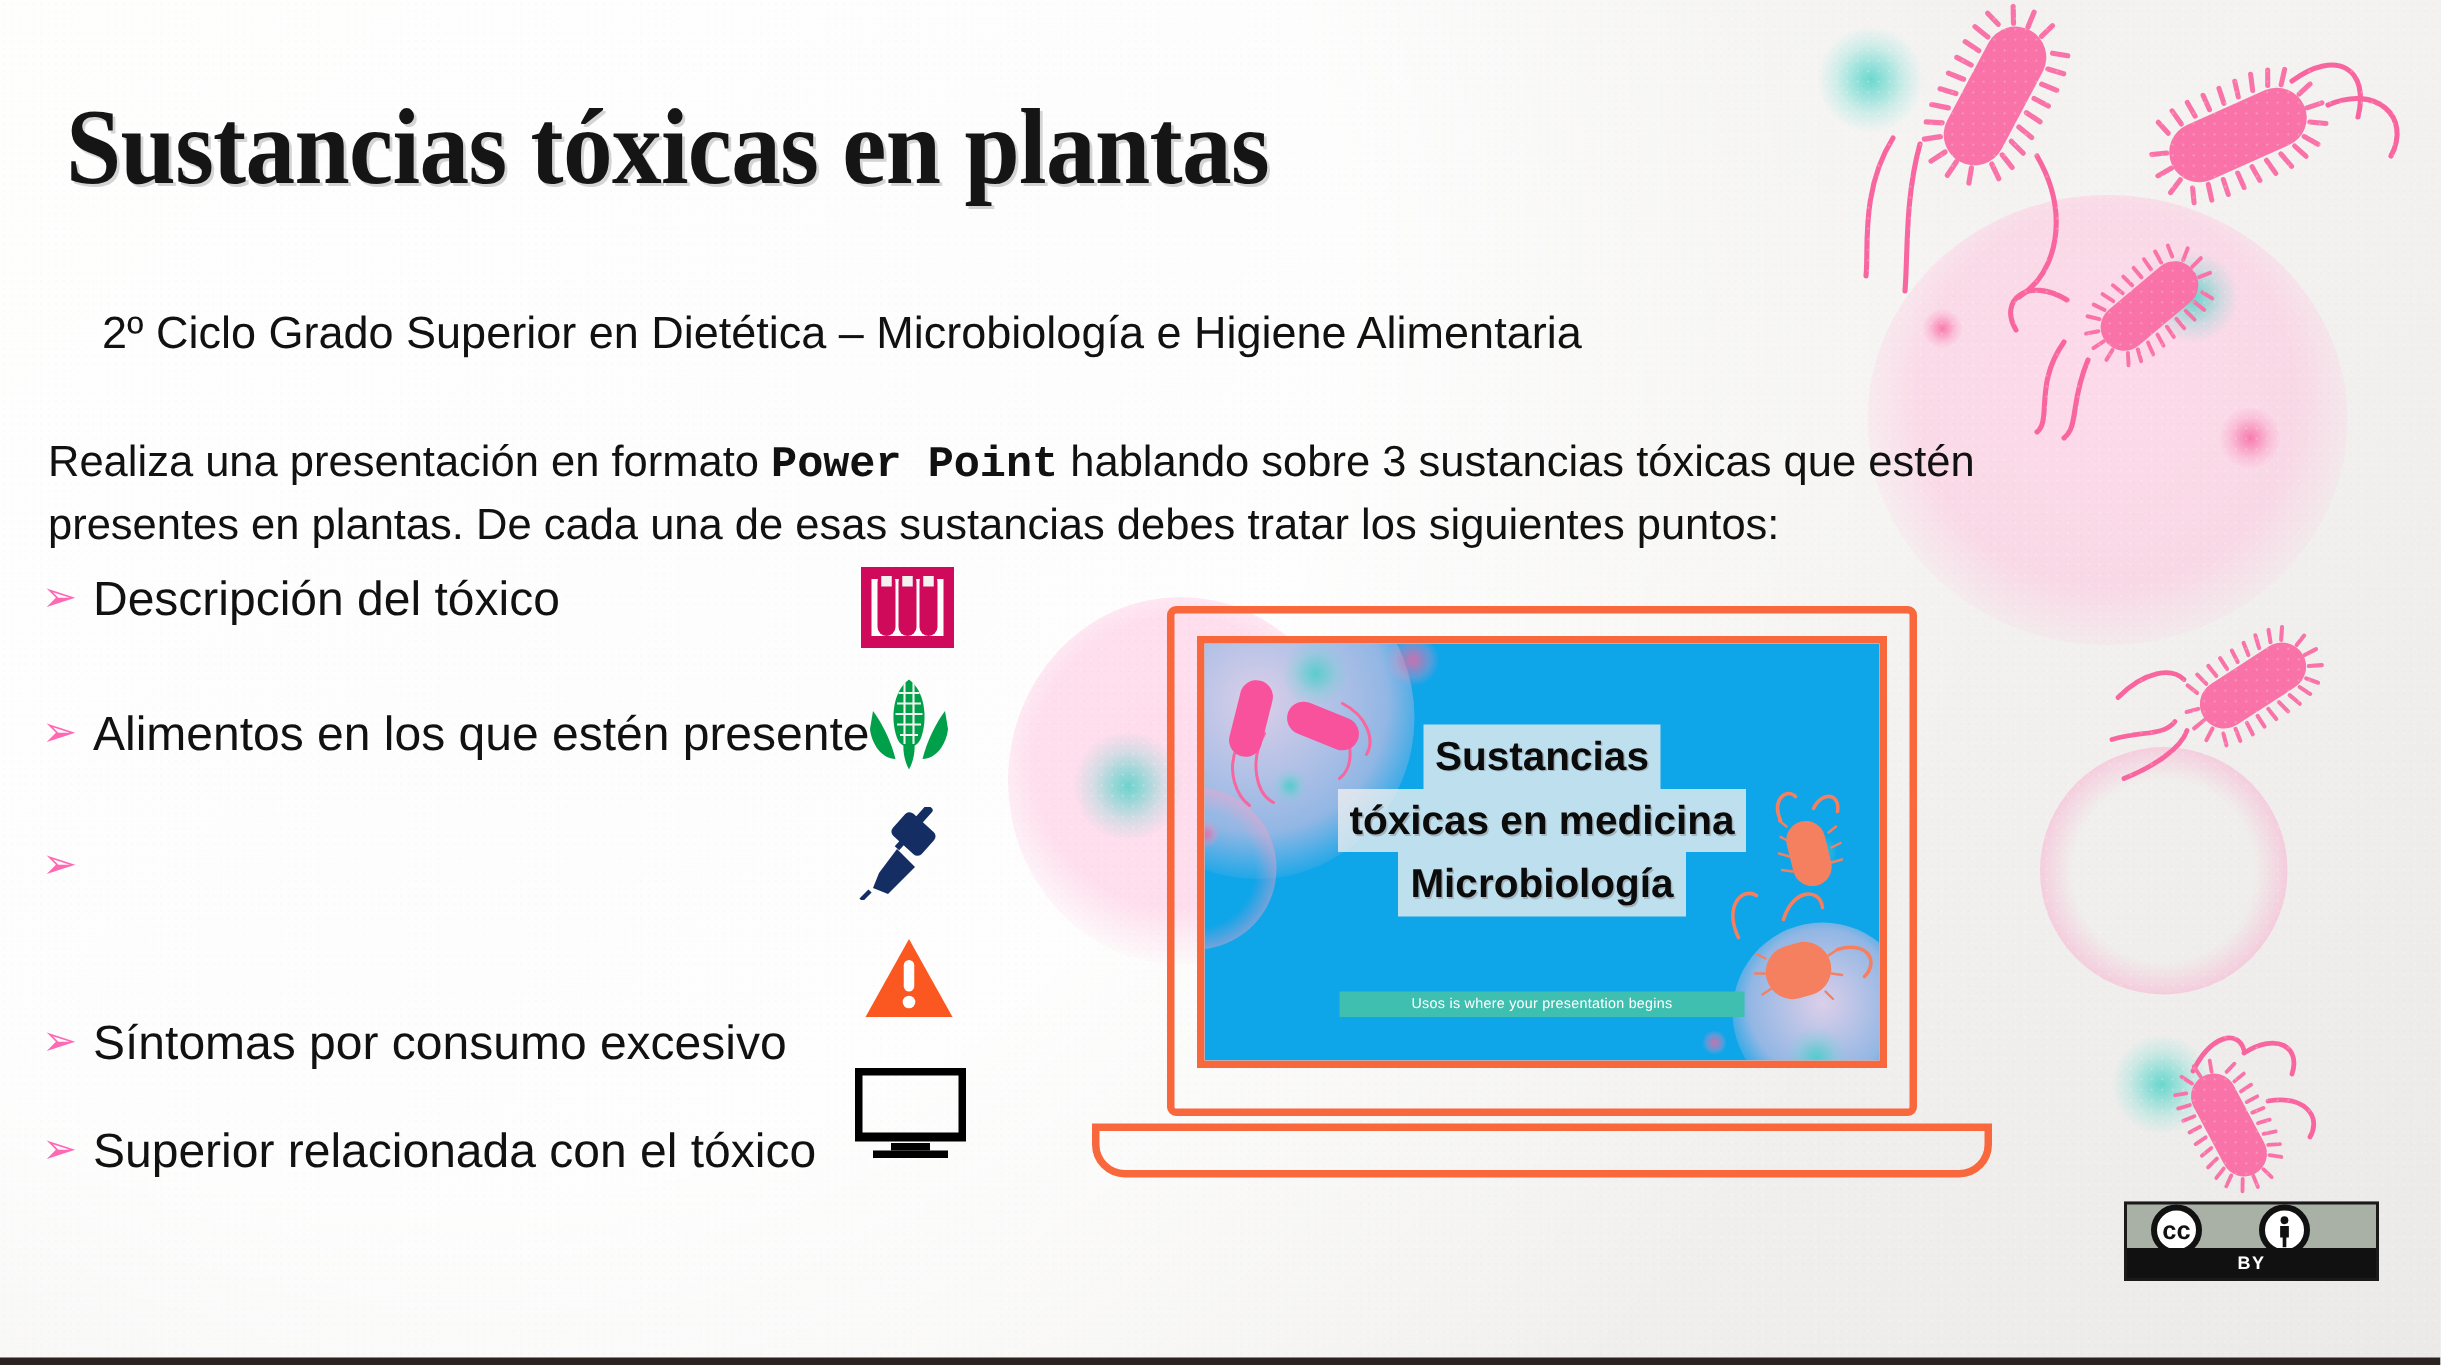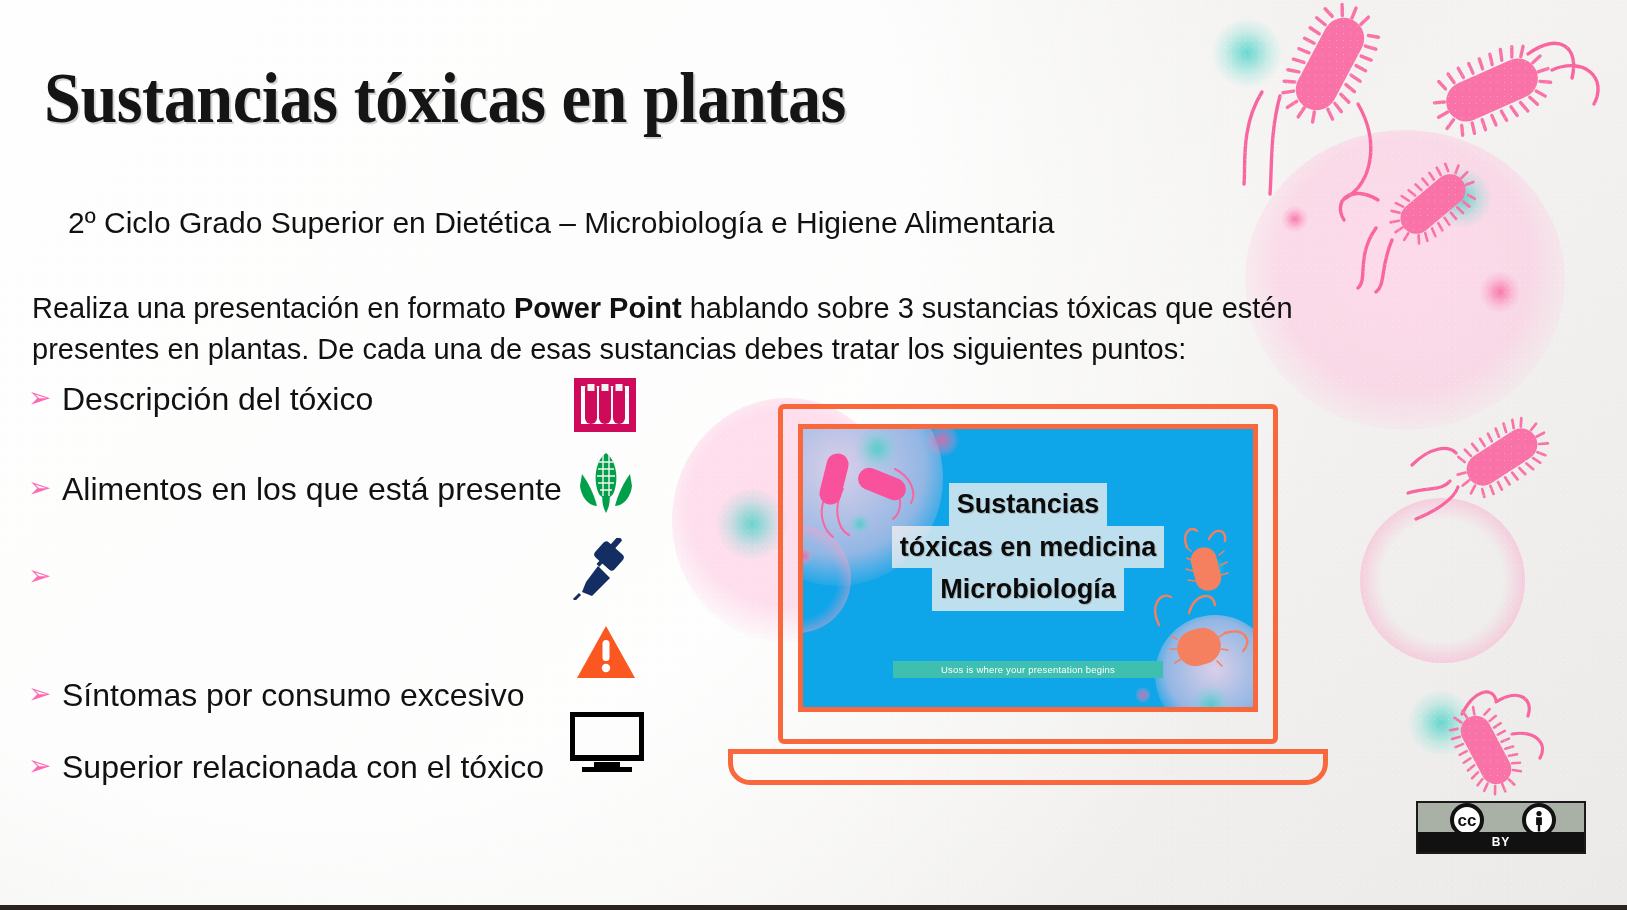--- a/index.html
+++ b/index.html
@@ -47,21 +47,21 @@
     text-shadow:2px 2px 0 rgba(120,120,120,.30);
   }
   #subtitle {
     position:absolute; left:68px; top:206px;
     font-size:30px; color:#111; white-space:nowrap;
   }
   #para {
     position:absolute; left:32px; top:288px; width:1340px;
     font-size:29px; line-height:1.42; color:#111;
   }
-  #para b { font-weight:700; }
+  #para b { font-weight:700;font-family:Liberation Mono, monospace; }
 
   
   #bullets { position:absolute; left:28px; top:378px; width:660px; }
   .brow { position:absolute; display:flex; align-items:flex-start; width:660px; }
   .bmark {
     color:#ff69b4; font-size:28px; line-height:1;
     width:34px; flex:0 0 34px; padding-top:6px;
   }
   .btext { font-size:32px; color:#111; line-height:1.32; white-space:pre-line; }
 
@@ -100,21 +100,21 @@
   }
 
   
   .germ { position:absolute; }
 
   
   #cc {
     position:absolute; left:1416px; top:801px; width:170px; height:53px;
     background:#a9b0a6; border:2px solid #1a1a1a;
   }
-  #ccrow { position:absolute; left:16px; top:0; width:100%; height:34px; display:flex; align-items:center;text-align:right; }
+  #ccrow { position:absolute; left:0; top:0; width:100%; height:34px; display:flex; align-items:center;text-align:right; }
   .ccglyph {
     width:34px; height:34px; border-radius:50%;
     background:#ffffff; border:4px solid #111;
     display:flex; align-items:center; justify-content:center;
     font-weight:700; font-size:17px; color:#111; line-height:1;
   }
   #ccbyrow {
     position:absolute; left:0; bottom:0; width:100%; height:20px;
     background:#111; color:#fff; font-size:12px; font-weight:700;
     display:flex; align-items:center; justify-content:center; letter-spacing:1px;
@@ -207,21 +207,21 @@
   <div id="subtitle">2º Ciclo Grado Superior en Dietética – Microbiología e Higiene Alimentaria</div>
   <div id="para">Realiza una presentación en formato <b>Power Point</b> hablando sobre 3 sustancias tóxicas que estén presentes en plantas. De cada una de esas sustancias debes tratar los siguientes puntos:</div>
 
   <div id="bullets">
     <div class="brow" style="top:0px;">
       <span class="bmark">➢</span>
       <span class="btext">Descripción del tóxico</span>
     </div>
     <div class="brow" style="top:90px;">
       <span class="bmark">➢</span>
-      <span class="btext">Alimentos en los que está presente</span>
+      <span class="btext">Alimentos en los que estén presente</span>
     </div>
     <div class="brow" style="top:178px;">
       <span class="bmark">➢</span>
     </div>
     <div class="brow" style="top:296px;">
       <span class="bmark">➢</span>
       <span class="btext">Síntomas por consumo excesivo</span>
     </div>
     <div class="brow" style="top:368px;">
       <span class="bmark">➢</span>

